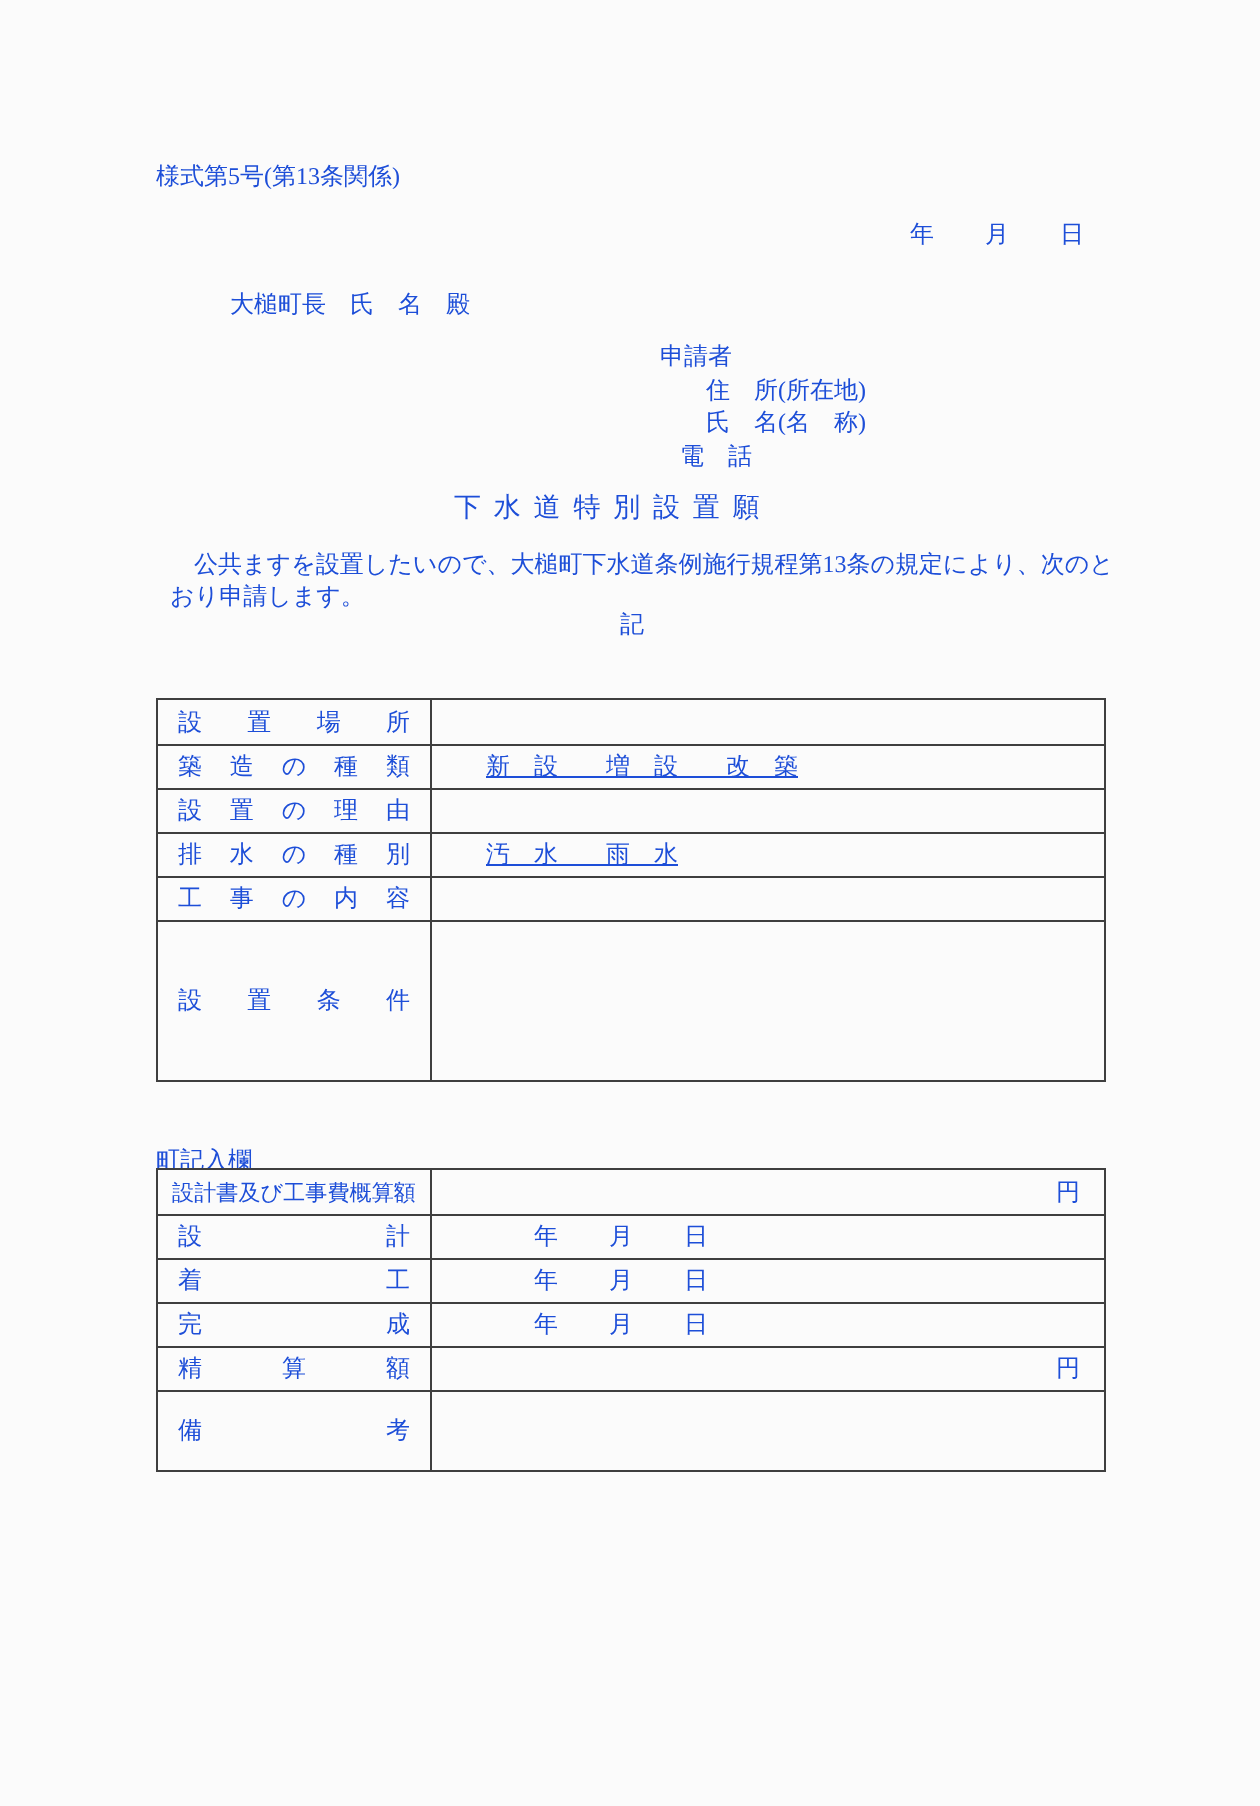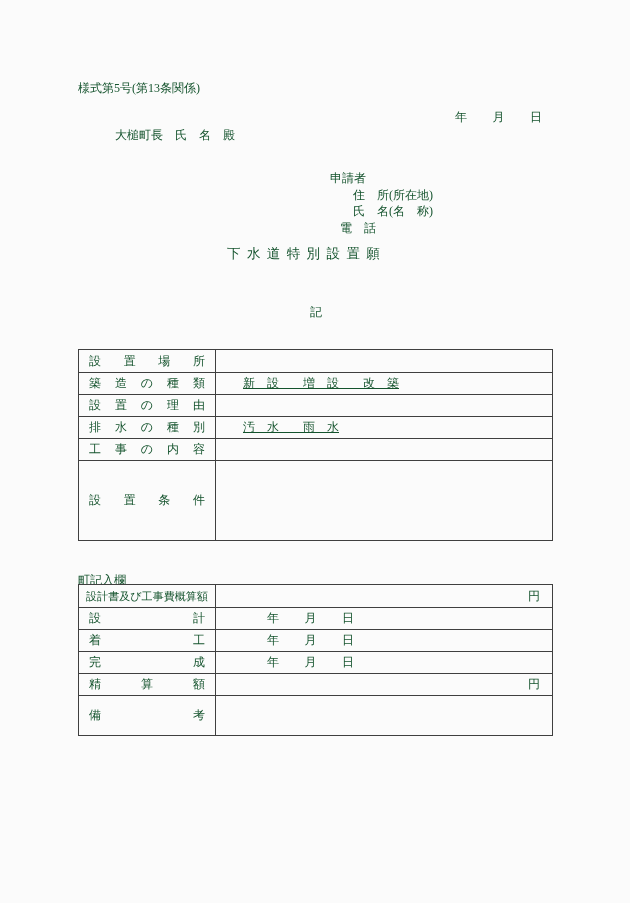--- a/index.html
+++ b/index.html
@@ -1,30 +1,30 @@
 <!DOCTYPE html>
 <html><head>
 <meta charset="utf-8">
 <style>
   html, body { margin: 0; padding: 0; background: #fbfbfb; }
   .page {
     position: relative;
     width: 630px;
     height: 903px;
     background: #fbfbfb;
-    color: #14532d;
+    color: #1d4ed8;
     font-family: "Liberation Serif", "DejaVu Serif", serif;
     font-size: 12px;
     overflow: hidden;
   }
   .abs { position: absolute; white-space: nowrap; }
 
   .form-number { left: 78px;  top: 80px; }
   .date-line   { left: 455px; top: 109px; letter-spacing: 0.5px; }
-  .addressee   { left: 115px; top: 127px; }
+  .addressee   { left: 115px; top: 144px; }
 
   .applicant   { left: 330px; top: 170px; line-height: 16.5px; }
   .ap-line     { white-space: nowrap; }
   .indent23    { padding-left: 23px; }
   .indent10    { padding-left: 10px; }
 
   .doc-title   { left: 227px; top: 245px; font-size: 13.5px; letter-spacing: 6.4px; }
   .body-par    { left: 85px;  top: 274px; line-height: 16px; }
   .body-line   { white-space: nowrap; }
   .record      { left: 310px; top: 304px; }
@@ -93,20 +93,24 @@
 
   <div class="abs doc-title">下水道特別設置願</div>
 
   <div class="abs applicant">
     <div class="ap-line">申請者</div>
     <div class="ap-line indent23">住　所(所在地)</div>
     <div class="ap-line indent23">氏　名(名　称)</div>
     <div class="ap-line indent10">電　話</div>
   </div>
 
+  <div class="abs body-par">
+    <div class="body-line">　公共ますを設置したいので、大槌町下水道条例施行規程第13条の規定により、次のと</div>
+    <div class="body-line">おり申請します。</div>
+  </div>
 
   <div class="abs record">記</div>
 
   <div class="tbl table1">
     <div class="t-row h22">
       <div class="t-label">
           <span class="dist">
             <span>設</span>
             <span>置</span>
             <span>場</span>

